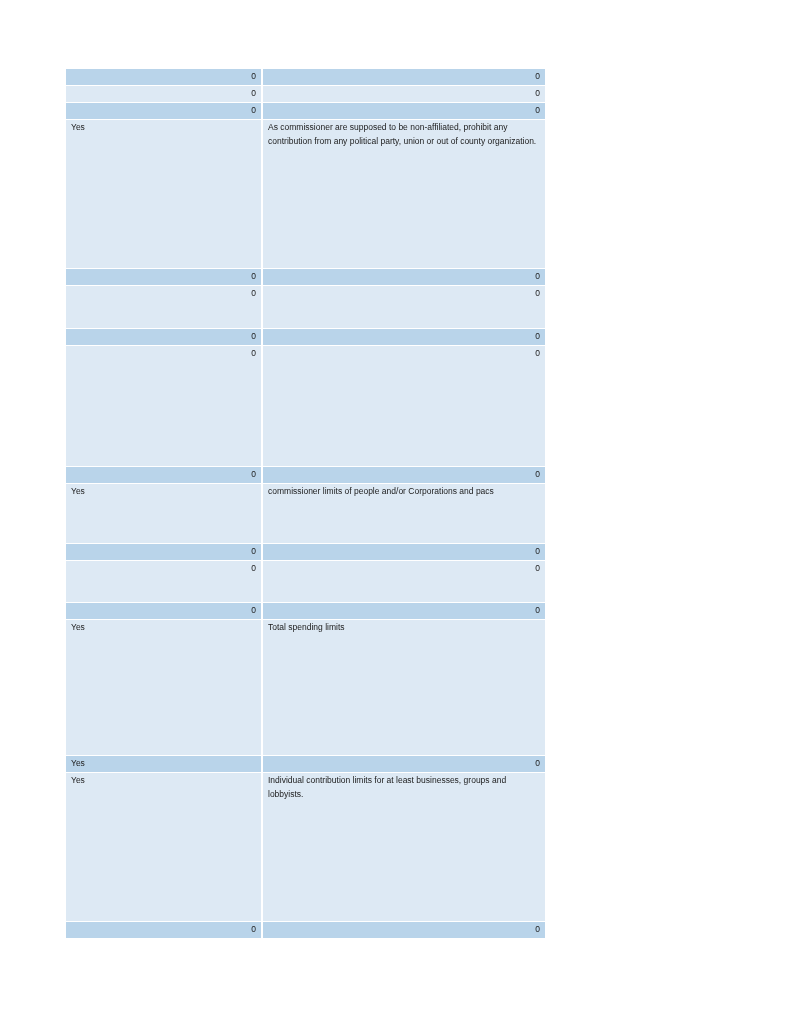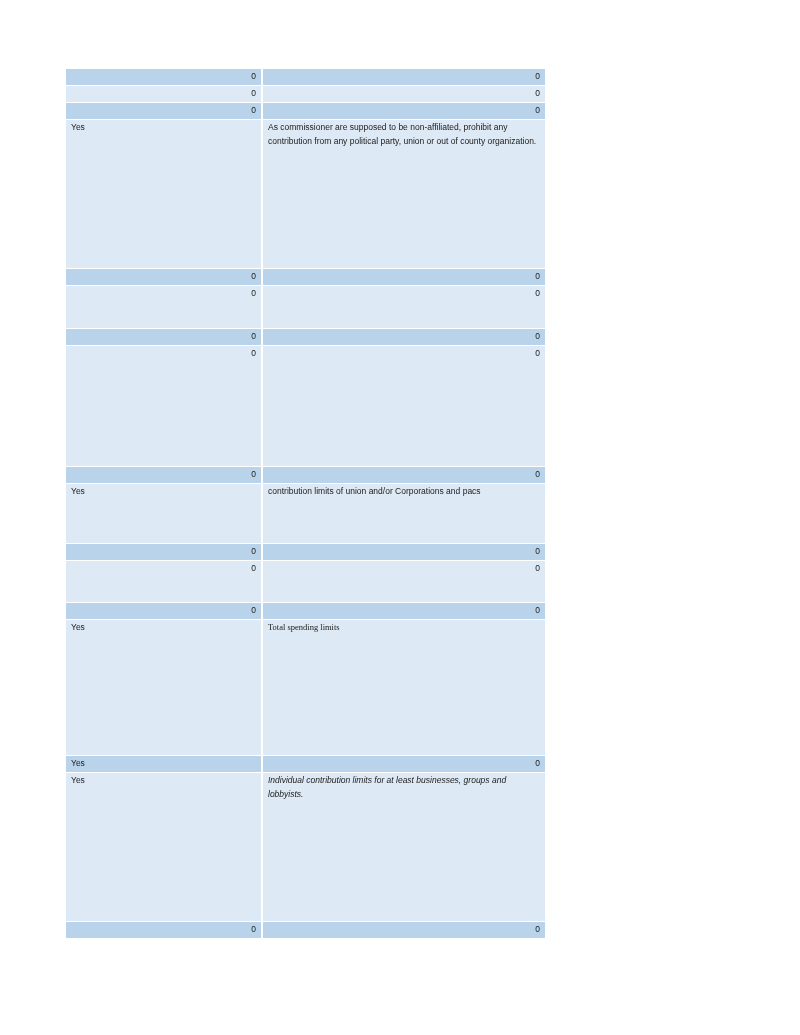--- a/index.html
+++ b/index.html
@@ -161,21 +161,21 @@
           <td class="shade-dark align-right" style="height: 16px;">
             <div class="cell-inner">0</div>
           </td>
         </tr>
         <tr style="height: 59px;">
           <td class="shade-light align-left" style="height: 59px;">
             <div class="cell-inner">Yes</div>
           </td>
           <td class="divider"></td>
           <td class="shade-light align-left" style="height: 59px;">
-            <div class="cell-inner">contribution limits of union and/or Corporations and pacs</div>
+            <div class="cell-inner">commissioner limits of people and/or Corporations and pacs</div>
           </td>
         </tr>
         <tr style="height: 16px;">
           <td class="shade-dark align-right" style="height: 16px;">
             <div class="cell-inner">0</div>
           </td>
           <td class="divider"></td>
           <td class="shade-dark align-right" style="height: 16px;">
             <div class="cell-inner">0</div>
           </td>
@@ -196,39 +196,39 @@
           <td class="divider"></td>
           <td class="shade-dark align-right" style="height: 16px;">
             <div class="cell-inner">0</div>
           </td>
         </tr>
         <tr style="height: 135px;">
           <td class="shade-light align-left" style="height: 135px;">
             <div class="cell-inner">Yes</div>
           </td>
           <td class="divider"></td>
-          <td class="shade-light align-left" style="height: 135px; font-family: Liberation Serif, serif;">
+          <td class="shade-light align-left" style="height: 135px;">
             <div class="cell-inner">Total spending limits</div>
           </td>
         </tr>
         <tr style="height: 16px;">
           <td class="shade-dark align-left" style="height: 16px;">
             <div class="cell-inner">Yes</div>
           </td>
           <td class="divider"></td>
           <td class="shade-dark align-right" style="height: 16px;">
             <div class="cell-inner">0</div>
           </td>
         </tr>
         <tr style="height: 148px;">
           <td class="shade-light align-left" style="height: 148px;">
             <div class="cell-inner">Yes</div>
           </td>
           <td class="divider"></td>
-          <td class="shade-light align-left" style="height: 148px; font-style: italic;">
+          <td class="shade-light align-left" style="height: 148px;">
             <div class="cell-inner">Individual contribution limits for at least businesses, groups and lobbyists.</div>
           </td>
         </tr>
         <tr style="height: 16px;">
           <td class="shade-dark align-right" style="height: 16px;">
             <div class="cell-inner">0</div>
           </td>
           <td class="divider"></td>
           <td class="shade-dark align-right" style="height: 16px;">
             <div class="cell-inner">0</div>

